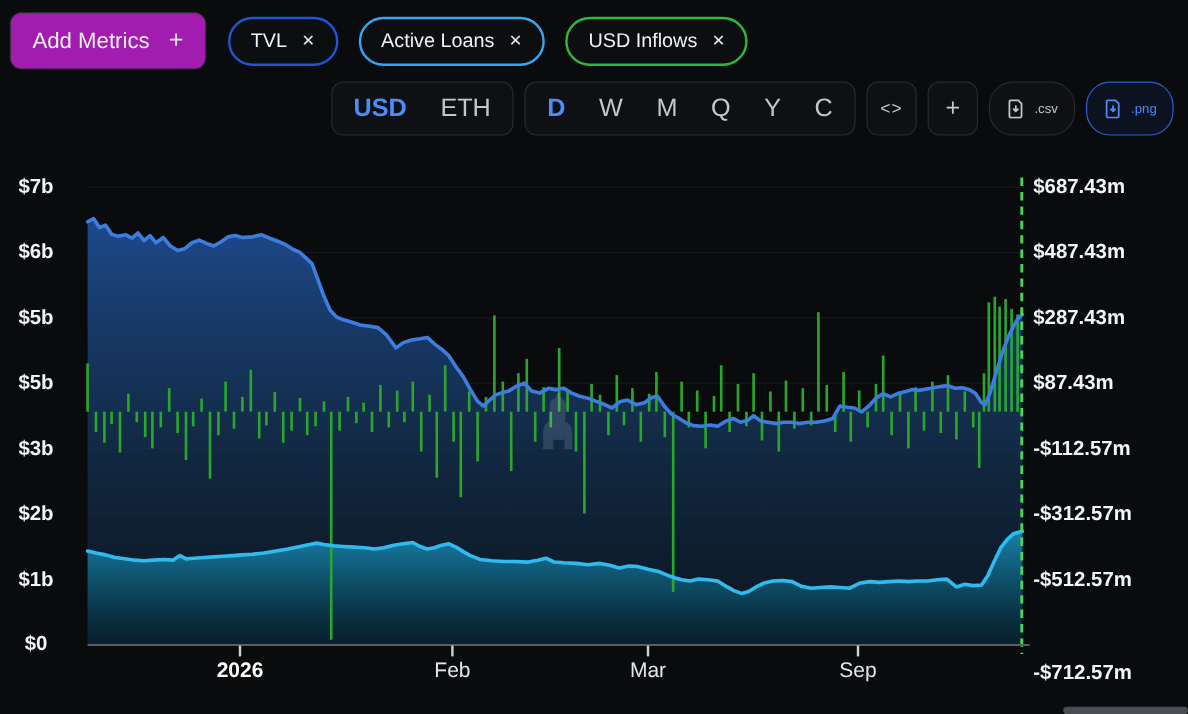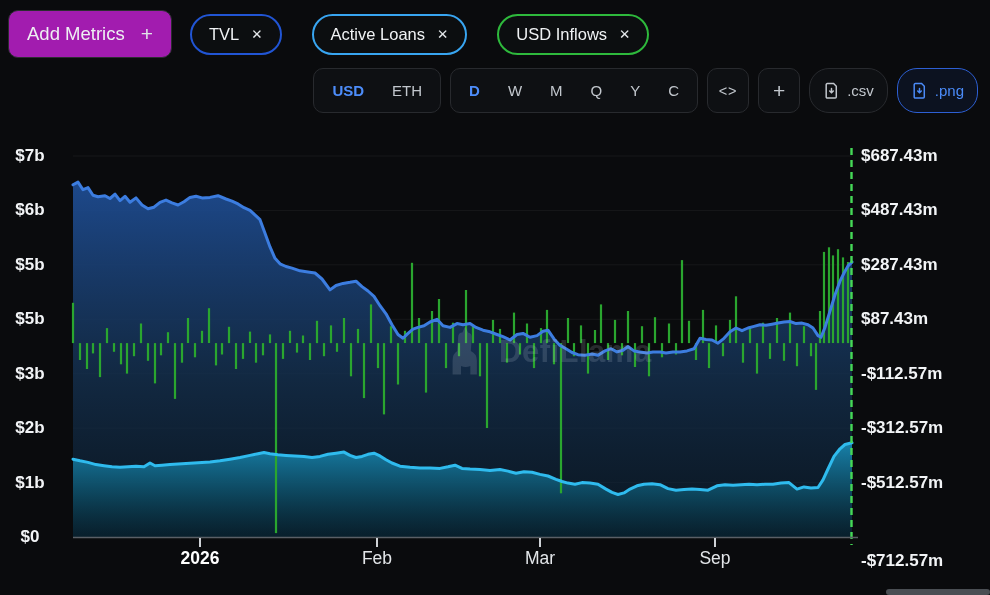--- a/index.html
+++ b/index.html
@@ -4,37 +4,37 @@
 <style>
   html,body{margin:0;padding:0;background:#0a0b0d;width:990px;height:595px;overflow:hidden;
     font-family:"Liberation Sans","DejaVu Sans",sans-serif;-webkit-font-smoothing:antialiased;}
   .stage{position:relative;width:990px;height:595px;background:#0a0b0d;}
 
   
   .row1{position:absolute;left:8px;top:10px;display:flex;align-items:center;gap:18px;}
   .btn-add{display:flex;align-items:center;gap:16px;background:#a21caf;border:1px solid #2b2d30;
     border-radius:10px;height:48px;padding:0 18px;font-size:18.5px;color:#eef0f2;cursor:pointer;box-sizing:border-box;}
   .btn-add .plus{font-size:21px;color:#dfe3e7;}
-  .pills{display:flex;align-items:center;gap:30px;}
+  .pills{display:flex;align-items:center;gap:17px;}
   .pill{display:flex;align-items:center;gap:12px;height:41px;padding:0 17px;border:2.5px solid #444;
     border-radius:22px;background:#0c0e10;color:#f0f2f4;font-size:16.5px;box-sizing:border-box;cursor:pointer;}
   .pill-x{font-size:13.5px;color:#e6e9ec;cursor:pointer;}
 
   
   .row2{position:absolute;top:68px;right:12px;display:flex;gap:9px;height:45px;}
   .group{display:flex;align-items:center;background:#0e1013;border:1px solid #282a2e;border-radius:10px;
     padding:0 4px;box-sizing:border-box;}
-  .seg{padding:0 14px;font-size:15px;color:#c2c7cd;cursor:pointer;line-height:43px;text-align:right;}
+  .seg{padding:0 14px;font-size:21px;color:#c2c7cd;cursor:pointer;line-height:43px;text-align:right;}
   .seg.sel{color:#4d8dfa;font-weight:700;}
   .sq{width:42px;display:flex;align-items:center;justify-content:center;background:#0e1013;
     border:1px solid #282a2e;border-radius:10px;color:#c2c7cd;cursor:pointer;box-sizing:border-box;}
   .sq.code{font-size:14.5px;letter-spacing:1px;}
   .sq.plus{font-size:21px;}
   .file-btn{display:flex;align-items:center;gap:7px;padding:0 13px;background:#0e1013;border:1px solid #282a2e;
-    border-radius:20px;color:#c2c7cd;font-size:15px;cursor:pointer;box-sizing:border-box;}
+    border-radius:20px;color:#c2c7cd;font-size:11px;cursor:pointer;box-sizing:border-box;}
   .file-btn.png{border-color:#2d5fd3;color:#4b8bf8;background:#0c1220;}
   .file-btn svg{display:block;}
 
   
   .chart{position:absolute;inset:0;}
   .chart svg.plot{position:absolute;left:0;top:0;}
   .yl{position:absolute;left:0;width:60px;text-align:center;font-size:17px;font-weight:600;color:#f2f4f6;line-height:22px;}
   .yr{position:absolute;left:861px;font-size:17px;font-weight:600;color:#f2f4f6;line-height:22px;}
   .xl{position:absolute;top:548px;width:84px;text-align:center;font-size:17.5px;color:#e3e6e9;}
   .xl.bold{font-weight:700;color:#ffffff;}
@@ -225,21 +225,20 @@
     <div id="x-axis">
         <div class="xl bold" style="left: 158px;">2026</div>
         <div class="xl" style="left: 335px;">Feb</div>
         <div class="xl" style="left: 498px;">Mar</div>
         <div class="xl" style="left: 673px;">Sep</div>
       </div>
     <div class="wm">
       <svg width="56" height="56" viewBox="0 0 60 60">
         <path fill="#c7d2e0" d="M21 54 L21 39 Q21 32 26 29 L27 14 Q27 9 31.5 9 L33.5 4.5 Q34.5 2.5 35.5 4.5 L37.5 9 Q42 10 41.5 15 L40.5 29 Q47 32 47 39 L47 54 L40 54 L40 45 Q35 47 30 45 L30 54 Z"></path>
       </svg>
-      <span class="wm-text">DefiLlama</span>
     </div>
   </div>
 
   <div class="row1">
     <div class="btn-add">
       <span>Add Metrics</span>
       <span class="plus">+</span>
     </div>
     <div class="pills" id="pills">
         <div class="pill" style="border-color: rgb(33, 85, 212);">

